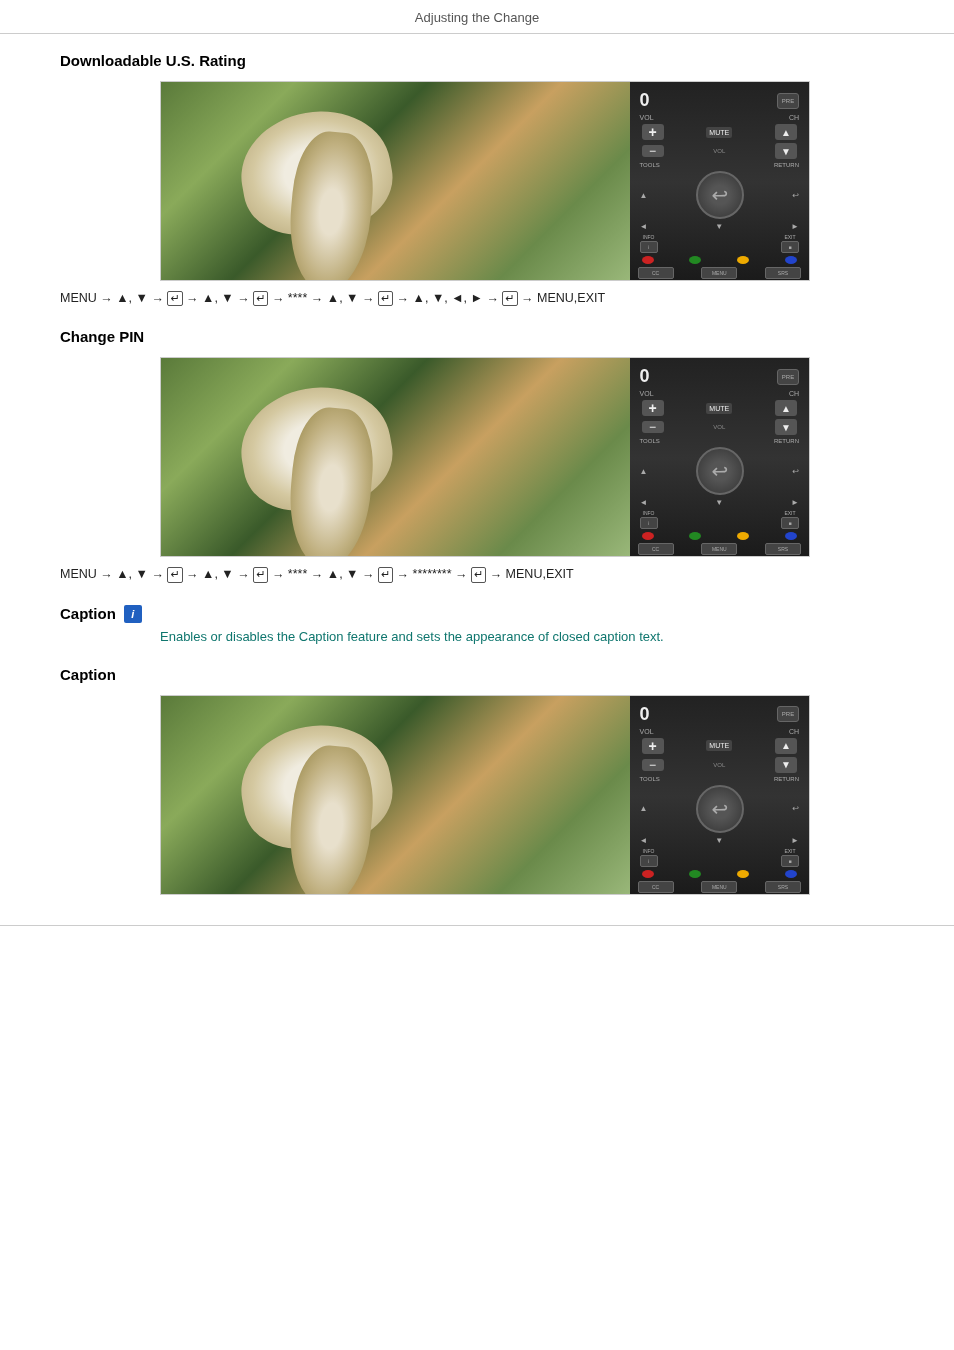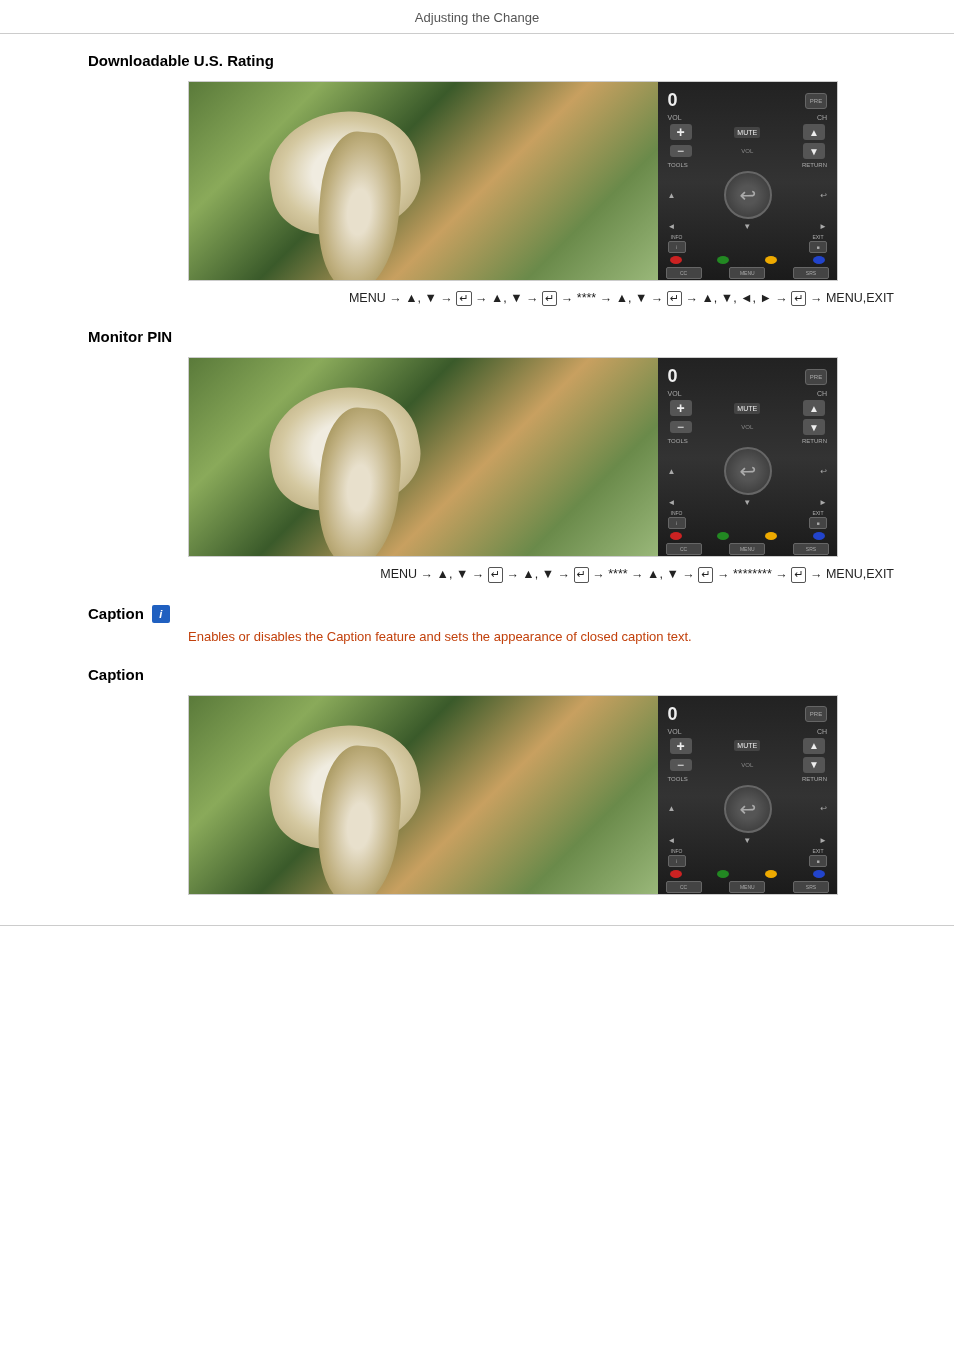--- a/index.html
+++ b/index.html
@@ -33,21 +33,20 @@
 
     .section-title {
       font-weight: bold;
       font-size: 15px;
       margin-bottom: 12px;
       color: #000;
     }
 
     .section {
       margin-bottom: 22px;
-      margin-left: 28px;
     }
 
     .image-container {
       border: 1px solid #ccc;
       display: flex;
       margin-left: 100px;
       margin-bottom: 10px;
       background: #888;
       width: 650px;
       height: 200px;
@@ -220,21 +219,21 @@
       width: 36px; height: 12px;
       background: #444;
       border-radius: 2px;
       border: 1px solid #666;
       display: flex; align-items: center; justify-content: center;
       font-size: 5px;
       color: #aaa;
     }
 
     .nav-formula {
-      text-align: right;
+      text-align: left;
       font-size: 12.5px;
       margin: 6px 0 16px 0;
       color: #222;
     }
 
     .caption-title-row {
       display: flex;
       align-items: center;
       gap: 8px;
       margin-bottom: 6px;
@@ -248,21 +247,21 @@
       color: #fff;
       font-size: 11px;
       font-weight: bold;
       font-style: italic;
     }
 
     .caption-desc {
       margin-left: 100px;
       margin-bottom: 14px;
       font-size: 13px;
-      color: #c2410c;
+      color: #0f766e;
     }
 
     .enter-symbol {
       display: inline-flex;
       align-items: center;
       justify-content: center;
       border: 1px solid #555;
       border-radius: 2px;
       padding: 0 2px;
       font-size: 11px;
@@ -341,21 +340,21 @@
         </div>
 
       </div>
     </div>
     <div class="nav-formula">
       MENU → ▲, ▼ → <span class="enter-symbol">↵</span> → ▲, ▼ → <span class="enter-symbol">↵</span> → **** → ▲, ▼ → <span class="enter-symbol">↵</span> → ▲, ▼, ◄, ► → <span class="enter-symbol">↵</span> → MENU,EXIT
     </div>
   </div>
 
   <div class="section">
-    <div class="section-title">Monitor PIN</div>
+    <div class="section-title">Change PIN</div>
     <div class="image-container">
       <div class="butterfly-area"></div>
       <div class="remote-area">
         <div class="remote-top-row">
           <div class="remote-num">0</div>
           <div class="remote-pre-icon">
             <span style="font-size:6px;color:#aaa;">PRE</span>
           </div>
         </div>
         <div class="remote-label-row">

